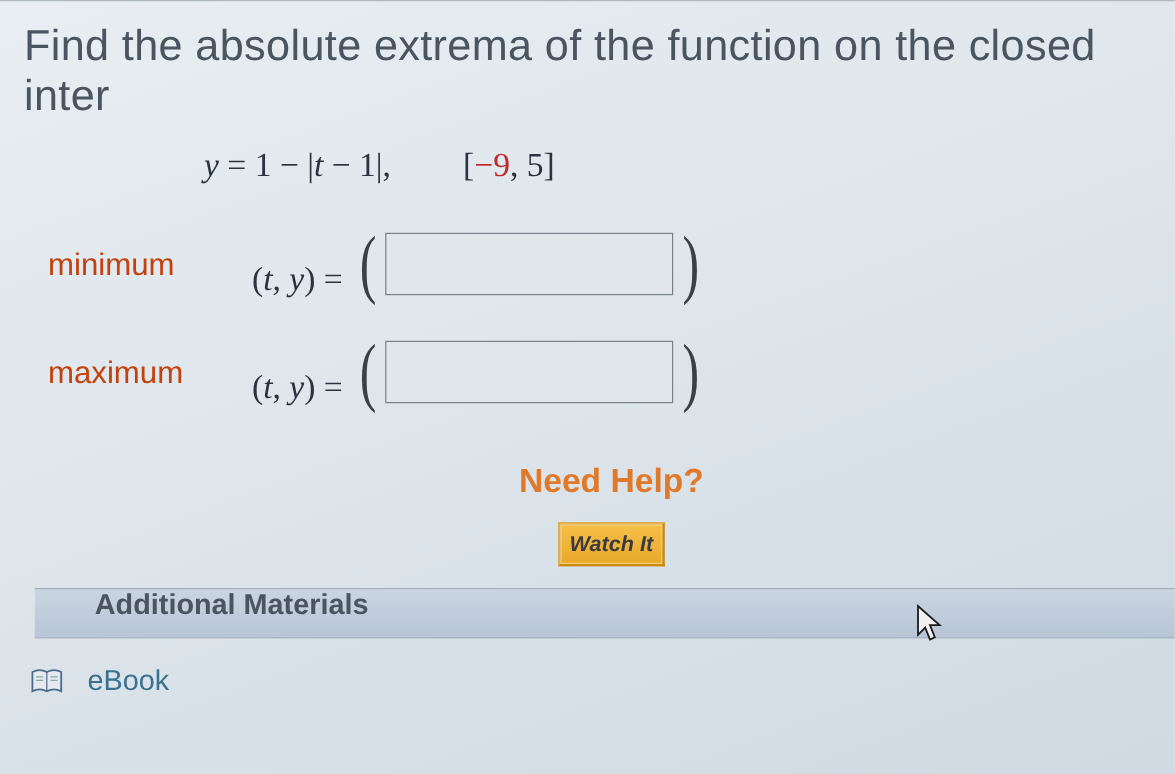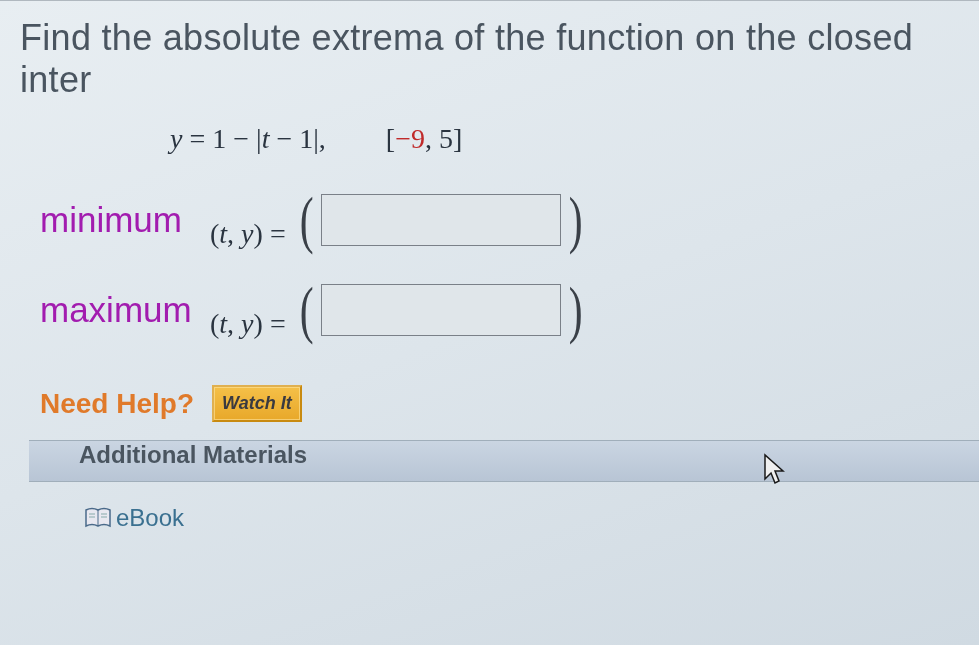--- a/index.html
+++ b/index.html
@@ -40,22 +40,22 @@
   .answer-block {
     padding: 10px 0 10px 40px;
   }
   .answer-row {
     display: flex;
     align-items: center;
     height: 90px;
   }
   .label {
     width: 170px;
-    font-size: 35px;
-    color: #a21caf;
+    font-size: 26px;
+    color: #c2410c;
     font-family: Arial, sans-serif;
   }
   .ty {
     font-family: 'Times New Roman', Times, serif;
     font-size: 28px;
     font-style: italic;
     color: #2a3440;
     margin-right: 10px;
     margin-top: 28px;
   }
@@ -76,20 +76,21 @@
     background: #e0e6ea;
     font-size: 22px;
     padding: 0 8px;
     margin: 0 4px;
   }
   .help-row {
     padding: 20px 0 18px 40px;
     display: flex;
     align-items: center;
     gap: 18px;
+    flex-direction: column;
   }
   .need-help {
     font-size: 28px;
     font-weight: bold;
     color: #e07a2a;
   }
   .watch-btn {
     background: linear-gradient(#f5c048, #e8a82a);
     border: 2px solid #c88a10;
     border-top-color: #e0b050;
@@ -114,24 +115,24 @@
     margin-left: 29px;
   }
   .cursor-icon {
     position: absolute;
     right: 190px;
     top: 12px;
     font-size: 34px;
     color: #1a1a1a;
   }
   .ebook-row {
-    padding: 22px 0 0 84px;
+    padding: 22px 0 0 25px;
     display: flex;
     align-items: center;
-    gap: 4px;
+    gap: 20px;
   }
   .book-icon {
     width: 28px;
     height: 22px;
     position: relative;
   }
   .book-icon svg { display: block; }
   .ebook-link {
     font-size: 24px;
     color: #3a7090;

